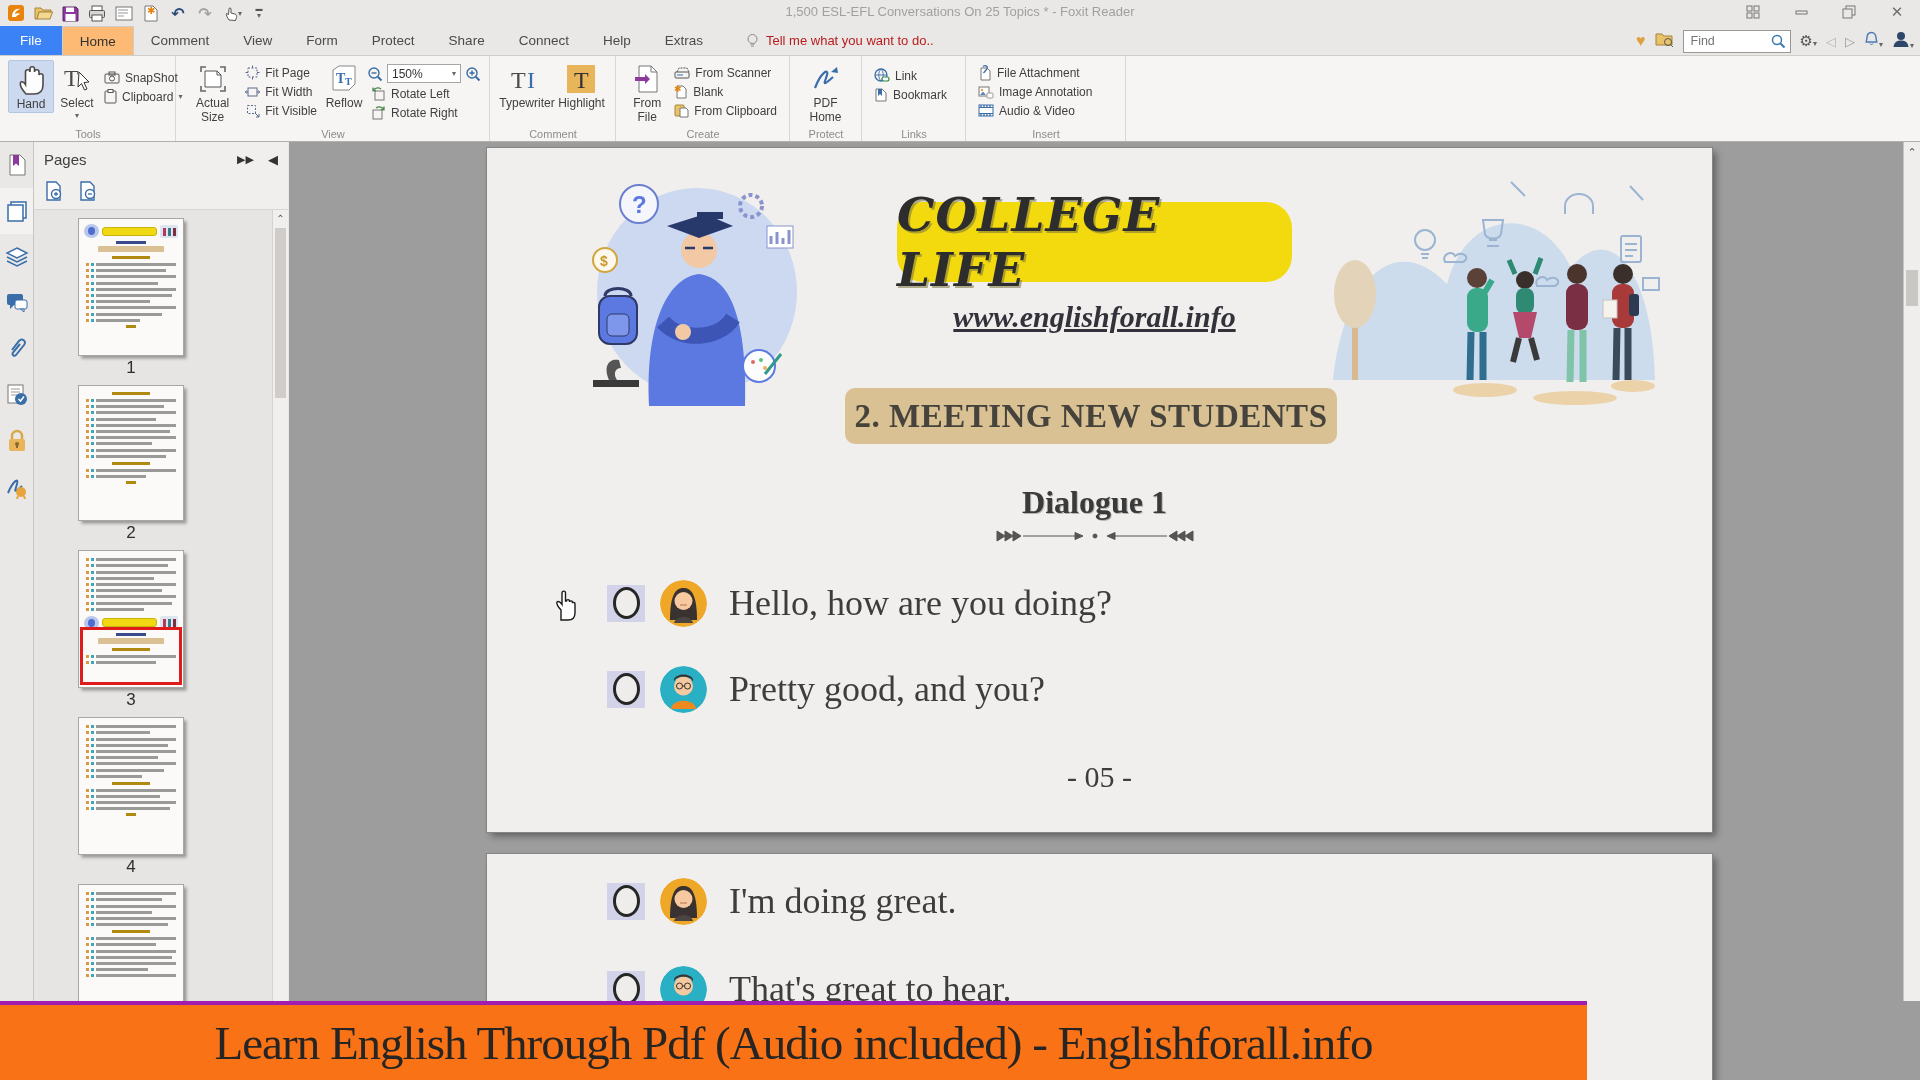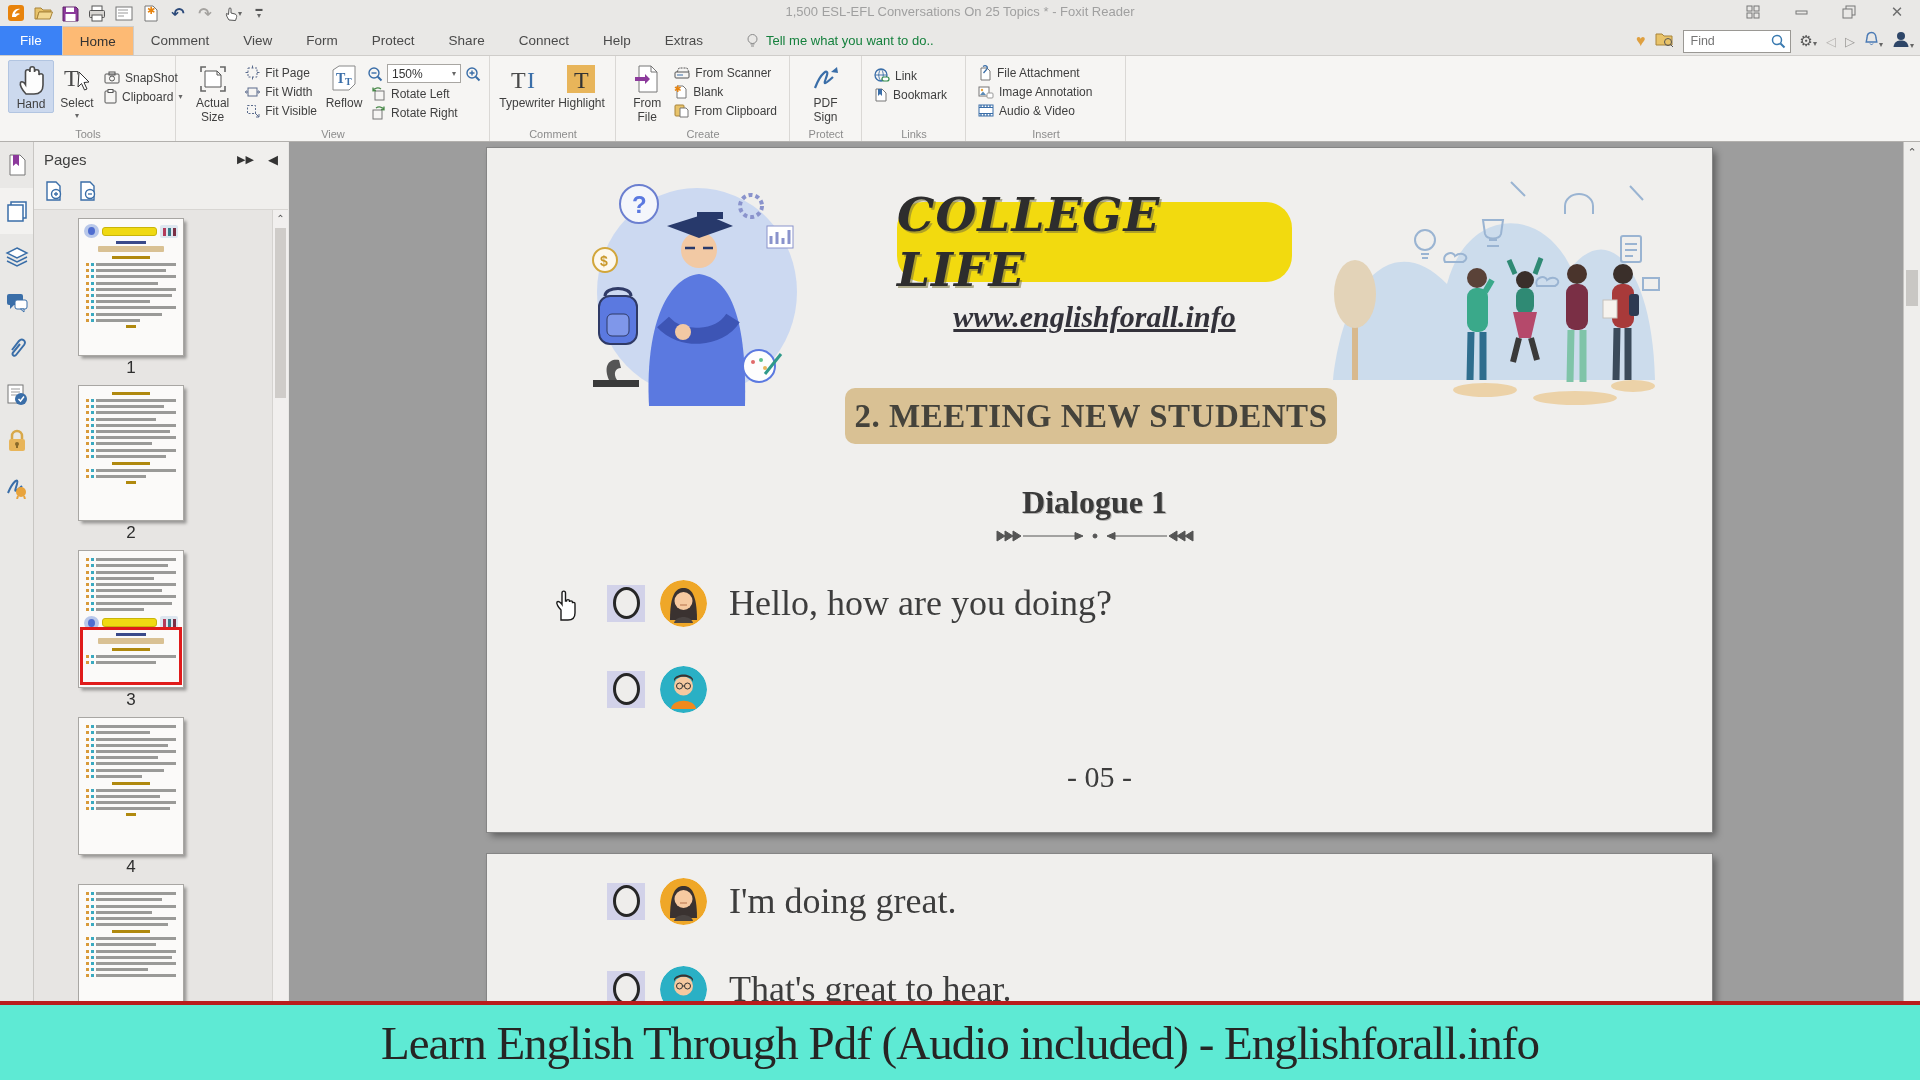--- a/index.html
+++ b/index.html
@@ -12,21 +12,21 @@
   .qbtn { width:20px; height:20px; display:flex; align-items:center; justify-content:center; }
   #win-title { position:absolute; left:0; right:0; top:4px; text-align:center; font-size:13px; color:#a0a0a0; }
   #wincontrols { position:absolute; right:10px; top:3px; display:flex; gap:22px; align-items:center; color:#6e6e6e; }
   .wbtn { width:26px; height:18px; display:flex; align-items:center; justify-content:center; font-size:13px; }
 
   
   #tabrow { position:absolute; left:0; top:26px; width:1920px; height:30px; background:#e9e8e6; border-bottom:1px solid #cfcdca; display:flex; align-items:stretch; }
   .tab { padding:0 17px; display:flex; align-items:center; font-size:13.5px; color:#4a4a4a; }
   .tab.file { background:#3b82f6; color:#fff; padding:12px 20px; }
   .tab.active { background:#fdba74; border:1px solid #cfcdca; border-bottom:none; color:#333; }
-  #tellme { display:flex; align-items:center; gap:7px; margin-left:26px; color:#15803d; font-size:13px; }
+  #tellme { display:flex; align-items:center; gap:7px; margin-left:26px; color:#b91c1c; font-size:13px; }
   #quickfind { position:absolute; right:6px; top:29px; display:flex; align-items:center; gap:9px; height:24px; }
   #find-box { width:108px; height:23px; background:#fff; border:1px solid #9a9894; display:flex; align-items:center; padding:0 4px 0 7px; }
   #find-box input { border:none; outline:none; width:80px; font-size:12.5px; color:#555; background:transparent; font-family:inherit; }
   .caret { font-size:8px; color:#666; }
   .navarrow { font-size:13px; color:#b5b3b0; }
 
   
   #ribbon { position:absolute; left:0; top:56px; width:1920px; height:86px; background:#f6f5f3; border-bottom:1px solid #b2b0ad; display:flex; }
   .rgroup { position:relative; display:flex; align-items:flex-start; padding:4px 8px 16px 8px; border-right:1px solid #dad8d5; }
   .glabel { position:absolute; left:0; right:0; bottom:1px; text-align:center; font-size:11px; color:#8c8c8c; }
@@ -87,21 +87,21 @@
   .avatar { width:47px; height:47px; margin-left:15px; border-radius:50%; overflow:hidden; flex:none; }
   .dlg-text { margin-left:22px; font-family:"Liberation Serif","DejaVu Serif",serif; font-size:36px; color:#3d3d3d; }
   #pageno { position:absolute; left:0; width:100%; top:612px; text-align:center; font-size:30px; color:#3d3d3d; }
 
   
   #doc-scroll { position:absolute; right:0; top:142px; width:17px; height:859px; background:#efeeec; border-left:1px solid #c5c3c1; }
   #doc-scroll .up { text-align:center; font-size:11px; color:#555; padding-top:4px; }
   #doc-thumb { position:absolute; left:2px; top:128px; width:12px; height:36px; background:#c9c7c4; }
 
   
-  #banner { position:absolute; left:0; top:1001px; width:1920px; height:79px; background:#5eead4; border-top:4px solid #b91c1c; display:flex; align-items:center; justify-content:center; z-index:50; }
+  #banner { position:absolute; left:0; top:1001px; width:1587px; height:79px; background:#f97316; border-top:4px solid #a21caf; display:flex; align-items:center; justify-content:center; z-index:50; }
   #banner span { font-family:"Liberation Serif","DejaVu Serif",serif; font-size:47px; color:#262524; letter-spacing:-1px; }
 
   #cursor { position:absolute; left:552px; top:588px; z-index:60; }
 </style>
 </head>
 <body>
 
 <div id="titlebar">
   <div id="qat">
     <span class="qbtn">
@@ -405,21 +405,21 @@
   </div>
 
   <div class="rgroup" style="width:72px;justify-content:center">
     <div class="bigbtn">
       <span class="bicon">
           <svg width="30" height="30">
             <path d="M4 24 C10 8 18 4 16 11 C14 18 10 24 22 13" fill="none" stroke="#3a6ea8" stroke-width="2.2"></path>
             <path d="M20 8 L26 3 L27 9 Z" fill="#3a6ea8"></path>
           </svg>
         </span>
-      <span>PDF Sign</span>
+      <span>PDF Home</span>
     </div>
   </div>
 
   <div class="rgroup" style="width:104px">
     <div class="smallcol" style="padding-top:6px">
       <div class="smallbtn">
         <svg width="16" height="16">
             <circle cx="7" cy="7" r="6" fill="none" stroke="#3a6ea8" stroke-width="1.3"></circle>
             <path d="M1 7 L13 7 M7 1 C4 4 4 10 7 13 M7 1 C10 4 10 10 7 13" fill="none" stroke="#3a6ea8" stroke-width="0.9"></path>
             <rect x="8" y="9" width="7" height="4" rx="2" fill="#fff" stroke="#2f8a4a" stroke-width="1.2"></rect>
@@ -788,20 +788,21 @@
           <svg width="47" height="47">
               <circle cx="23.5" cy="23.5" r="23.5" fill="#2ab0c5"></circle>
               <path d="M11 43 C12 32 35 32 36 43 Z" fill="#f08a1e"></path>
               <circle cx="23.5" cy="20" r="9.5" fill="#f6c9a0"></circle>
               <path d="M14 16 C15 9 32 9 33 16 L33 13 C30 7 17 7 14 13 Z" fill="#3a3230"></path>
               <circle cx="19.5" cy="20" r="3" fill="none" stroke="#333"></circle>
               <circle cx="27.5" cy="20" r="3" fill="none" stroke="#333"></circle>
               <path d="M22.5 20 L24.5 20" stroke="#333"></path>
             </svg>
         </span>
+        <span class="dlg-text">Pretty good, and you?</span>
       </div>
 
       <div id="pageno" class="serif">- 05 -</div>
     </div>
 
     <div class="page" id="page4">
       <div class="dlg-row" style="top:22px">
         <button class="play">
             <span class="play-ellipse"></span>
           </button>

